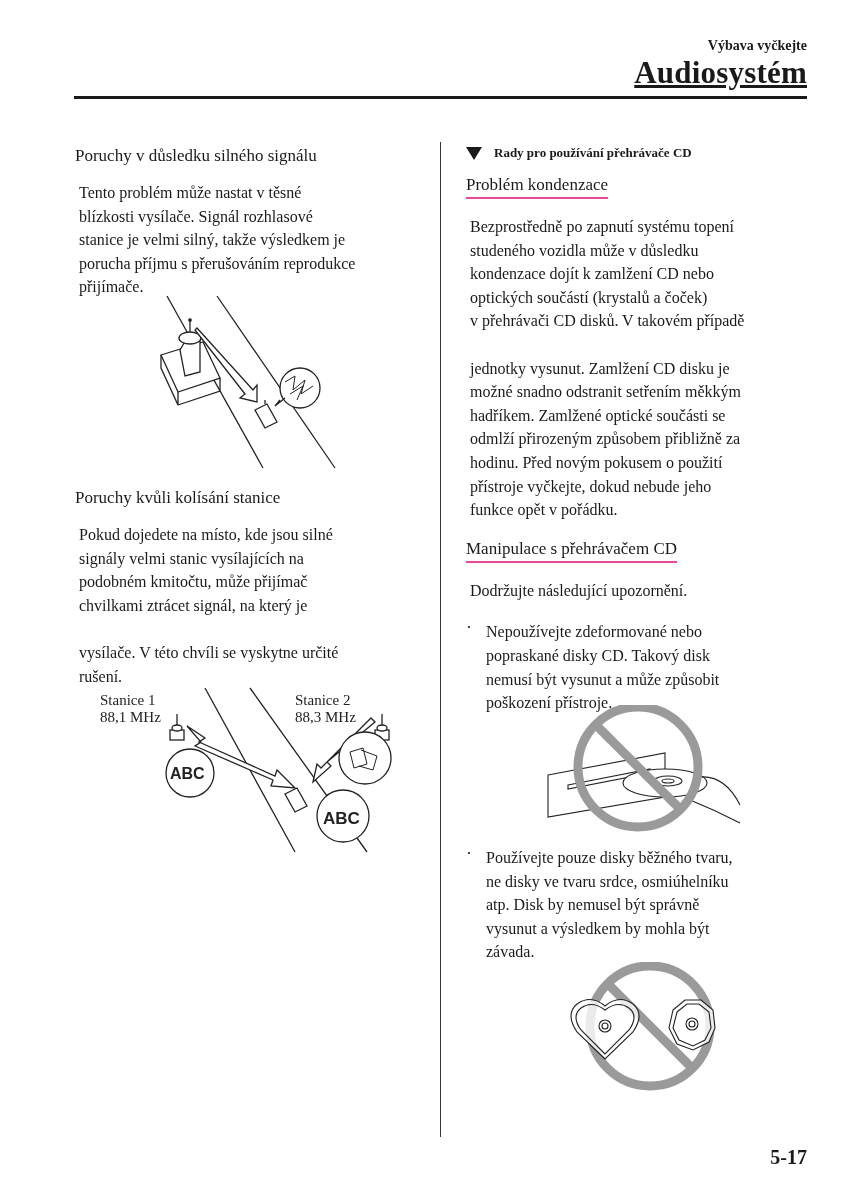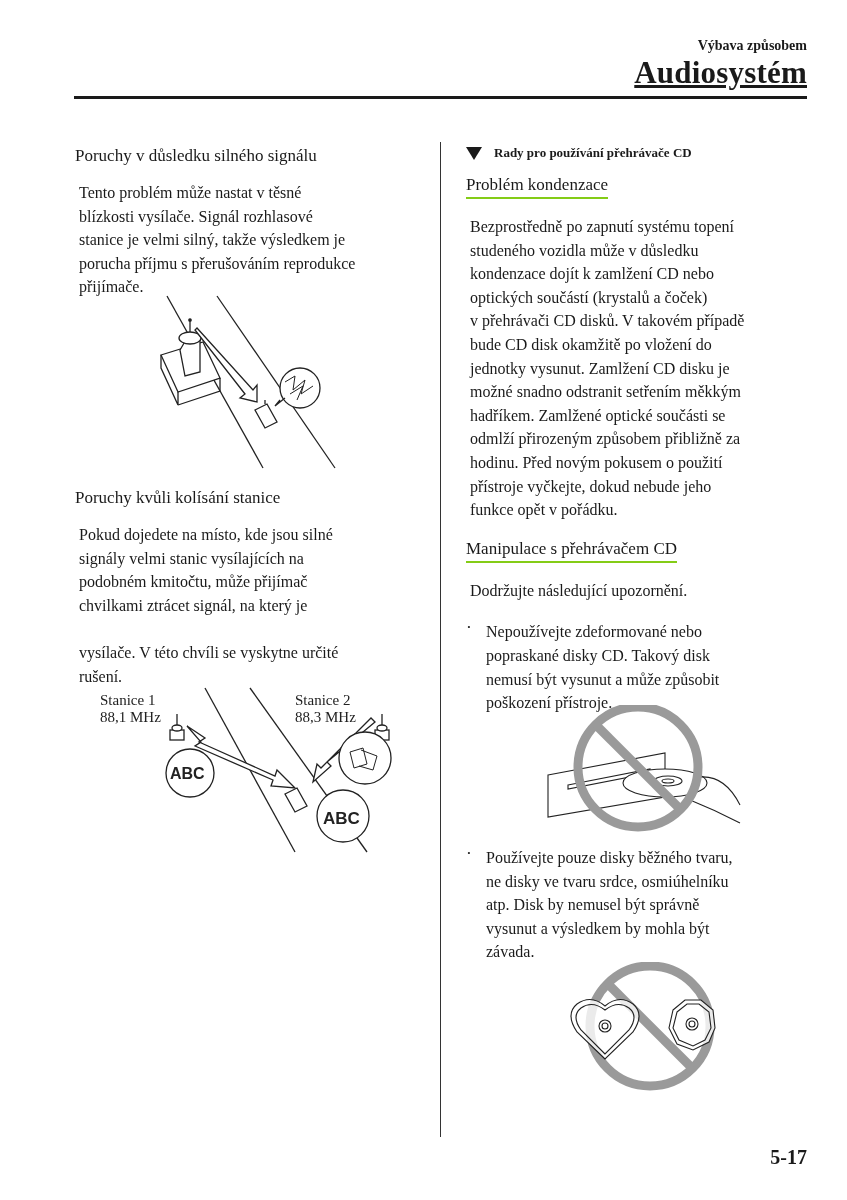--- a/index.html
+++ b/index.html
@@ -6,35 +6,35 @@
   body { width:847px; height:1200px; background:#ffffff; position:relative; overflow:hidden;
          font-family:"Liberation Serif", "DejaVu Serif", serif; color:#1a1a1a; }
   .section-sub { position:absolute; right:40px; top:38px; font-size:14px; font-weight:bold; }
   .section-title { position:absolute; right:40px; top:55px; font-size:31px; font-weight:bold; letter-spacing:0.2px;text-decoration:underline; }
   .top-rule { position:absolute; left:74px; top:96px; width:733px; height:3px; background:#1a1a1a; }
   .col-rule { position:absolute; left:440px; top:142px; width:1px; height:995px; background:#333; }
   .col { position:absolute; width:340px; }
   .col-left { left:75px; top:145px; }
   .col-right { left:466px; top:145px; width:345px; }
   h3 { margin:0; font-size:17px; font-weight:normal; line-height:22px; }
-  h3.ul { display:inline-block; border-bottom:2px solid #84cc16; padding-bottom:1px; }
+  h3.ul { display:inline-block; border-bottom:2px solid #ec4899; padding-bottom:1px; }
   p { margin:4px; font-size:16px; line-height:23.6px; }
   .h-main { font-size:13px; font-weight:bold; display:flex; align-items:center; gap:12px; }
   .tri { width:0; height:0; border-left:8px solid transparent; border-right:8px solid transparent; border-top:13px solid #1a1a1a; display:inline-block; }
   .bullet { display:flex; }
   .bullet .dot { width:16px; flex:none; font-size:17.5px; line-height:23.6px; }
   .page-num { position:absolute; right:40px; top:1146px; font-size:20px; font-weight:bold; }
   .fig { position:absolute; }
   .fig svg { display:block; }
   .lbl { font-family:"Liberation Serif", serif; font-size:15px; fill:#222; }
 </style>
 </head>
 <body>
 
-<div class="section-sub">Výbava způsobem</div>
+<div class="section-sub">Výbava vyčkejte</div>
 <div class="section-title">Audiosystém</div>
 <div class="top-rule"></div>
 <div class="col-rule"></div>
 
 <div class="col col-left">
   <h3>Poruchy v důsledku silného signálu</h3>
   <div style="height:10px"></div>
   <p>
     <span>Tento problém může nastat v těsné</span><br>
     <span>blízkosti vysílače. Signál rozhlasové</span><br>
@@ -111,21 +111,21 @@
   </div>
   <div style="height:13px"></div>
   <h3 class="ul">Problém kondenzace</h3>
   <div style="height:12px"></div>
   <p>
     <span>Bezprostředně po zapnutí systému topení</span><br>
     <span>studeného vozidla může v důsledku</span><br>
     <span>kondenzace dojít k zamlžení CD nebo</span><br>
     <span>optických součástí (krystalů a čoček)</span><br>
     <span>v přehrávači CD disků. V takovém případě</span><br>
-    <span>bude CD disk okamžitě po vložení do</span><br>
+    <br>
     <span>jednotky vysunut. Zamlžení CD disku je</span><br>
     <span>možné snadno odstranit setřením měkkým</span><br>
     <span>hadříkem. Zamlžené optické součásti se</span><br>
     <span>odmlží přirozeným způsobem přibližně za</span><br>
     <span>hodinu. Před novým pokusem o použití</span><br>
     <span>přístroje vyčkejte, dokud nebude jeho</span><br>
     <span>funkce opět v pořádku.</span>
   </p>
   <div style="height:12px"></div>
   <h3 class="ul">Manipulace s přehrávačem CD</h3>

